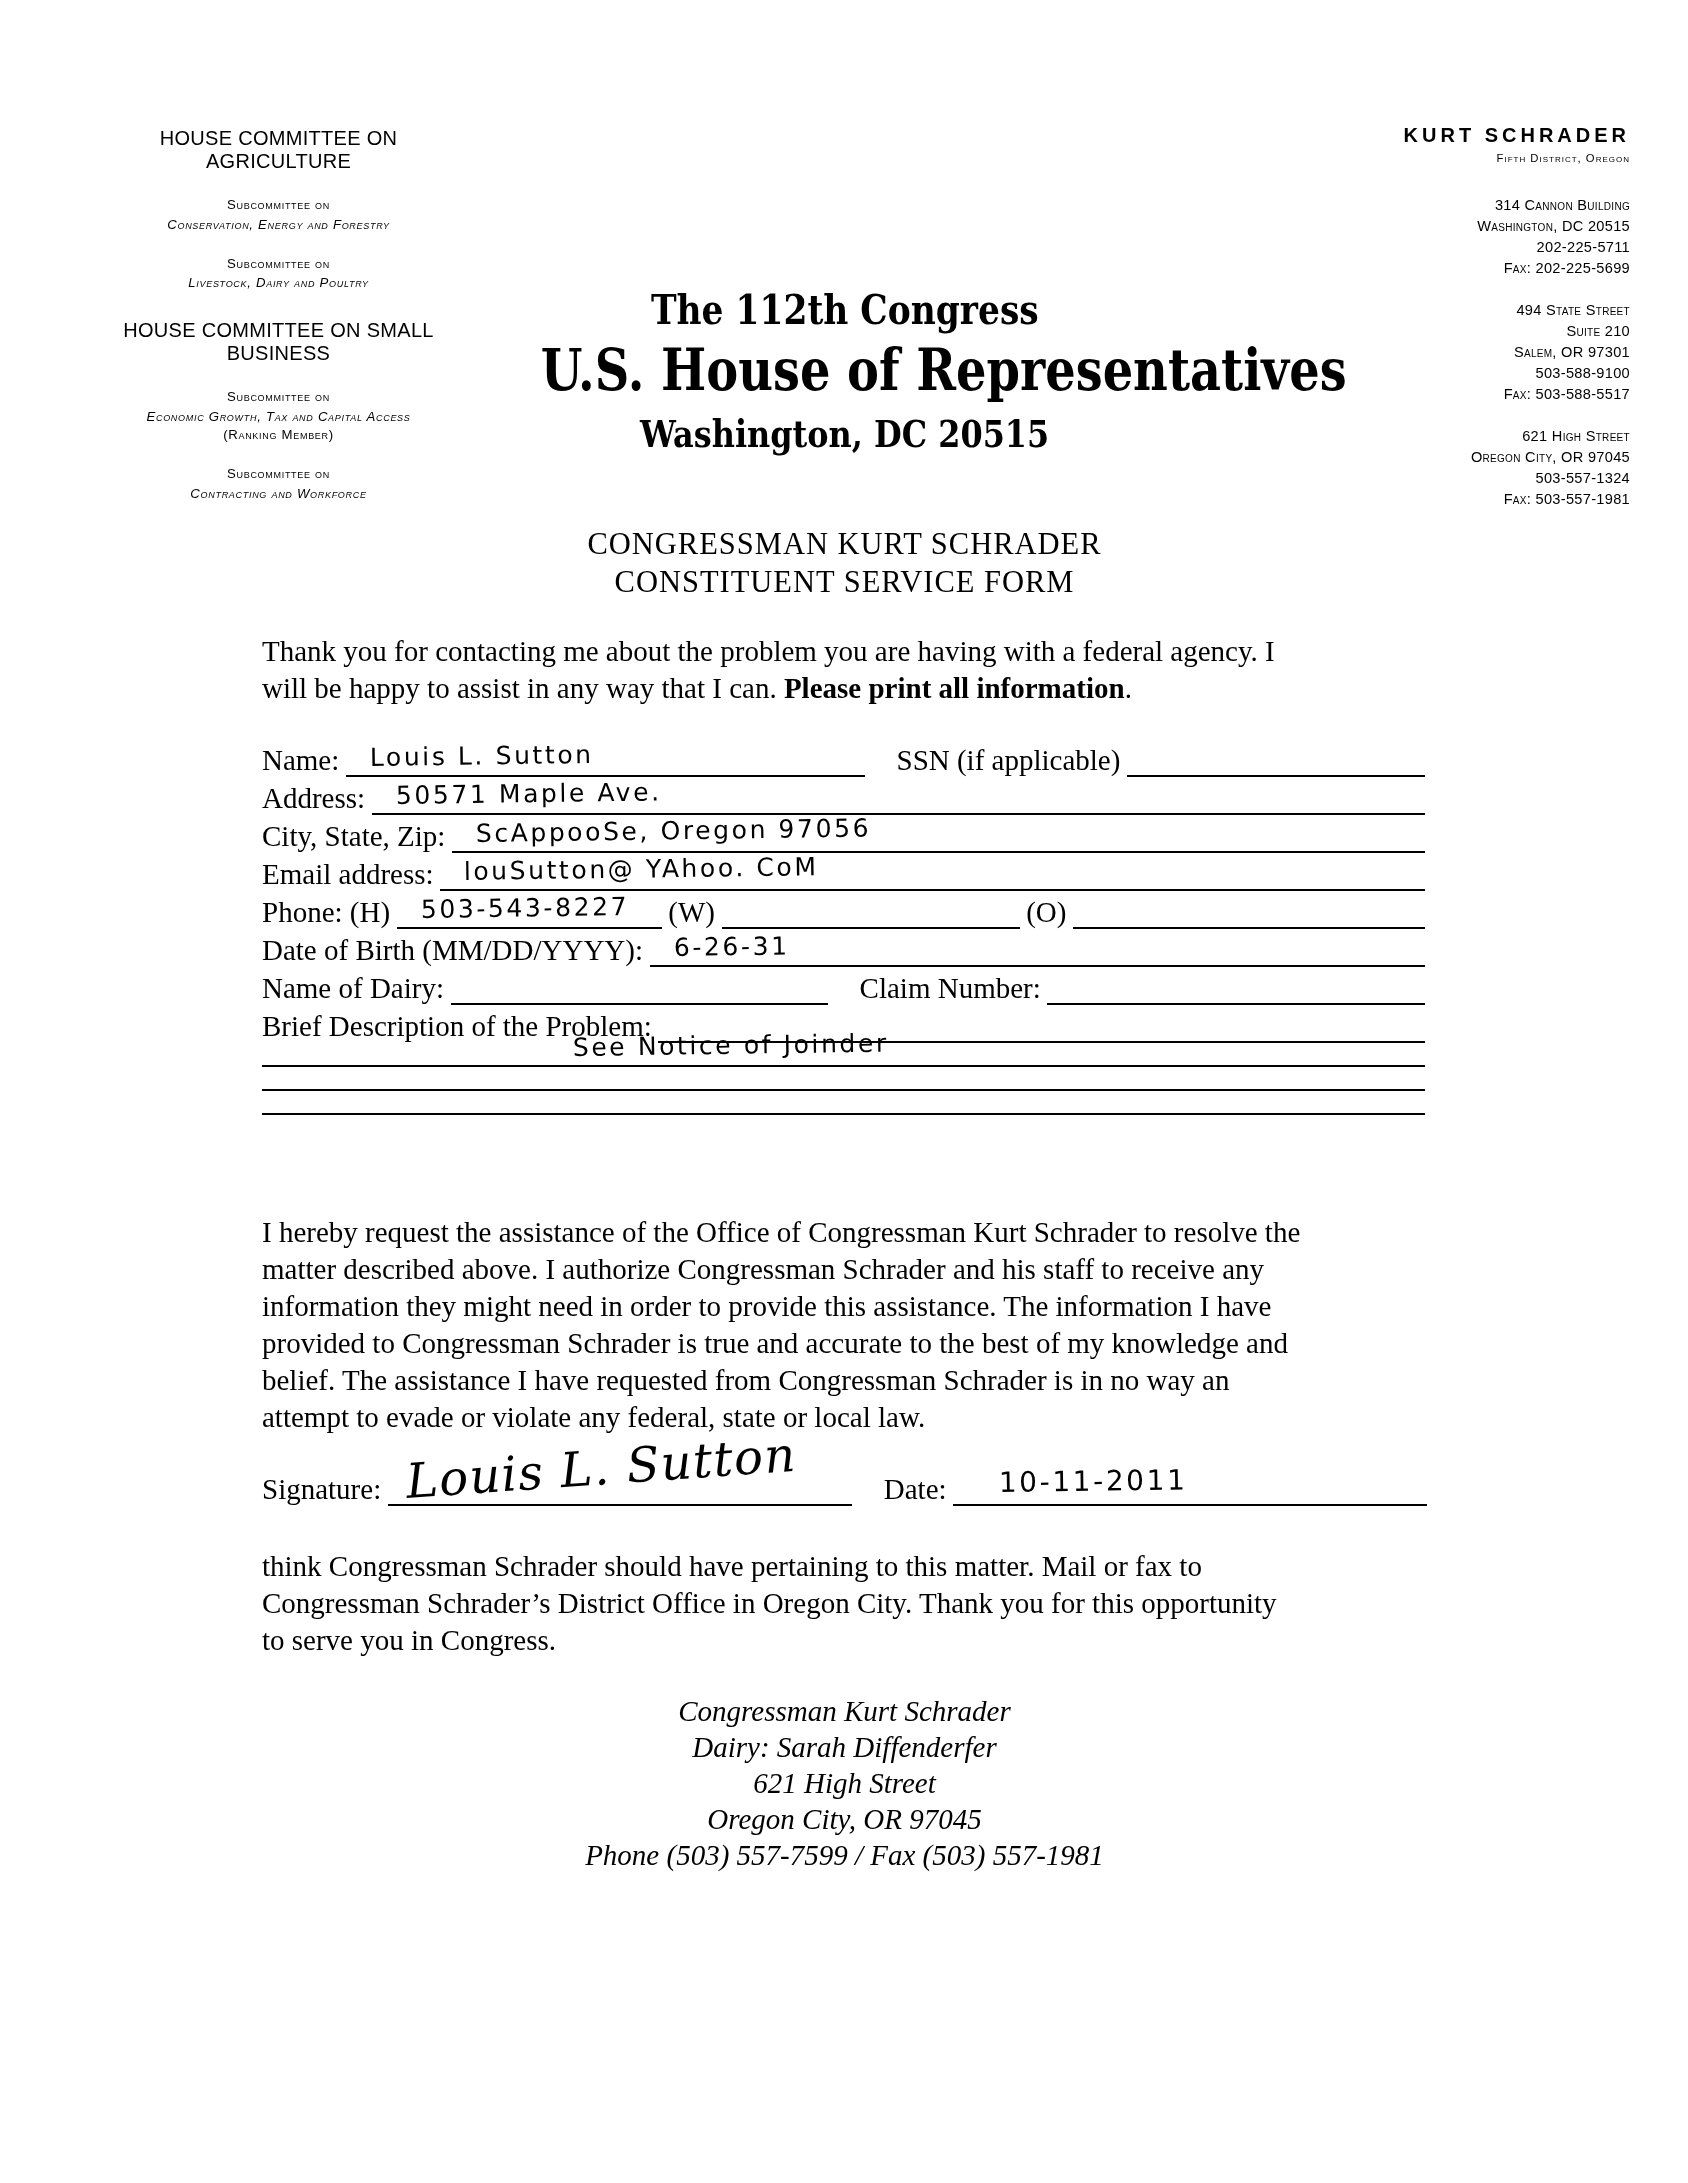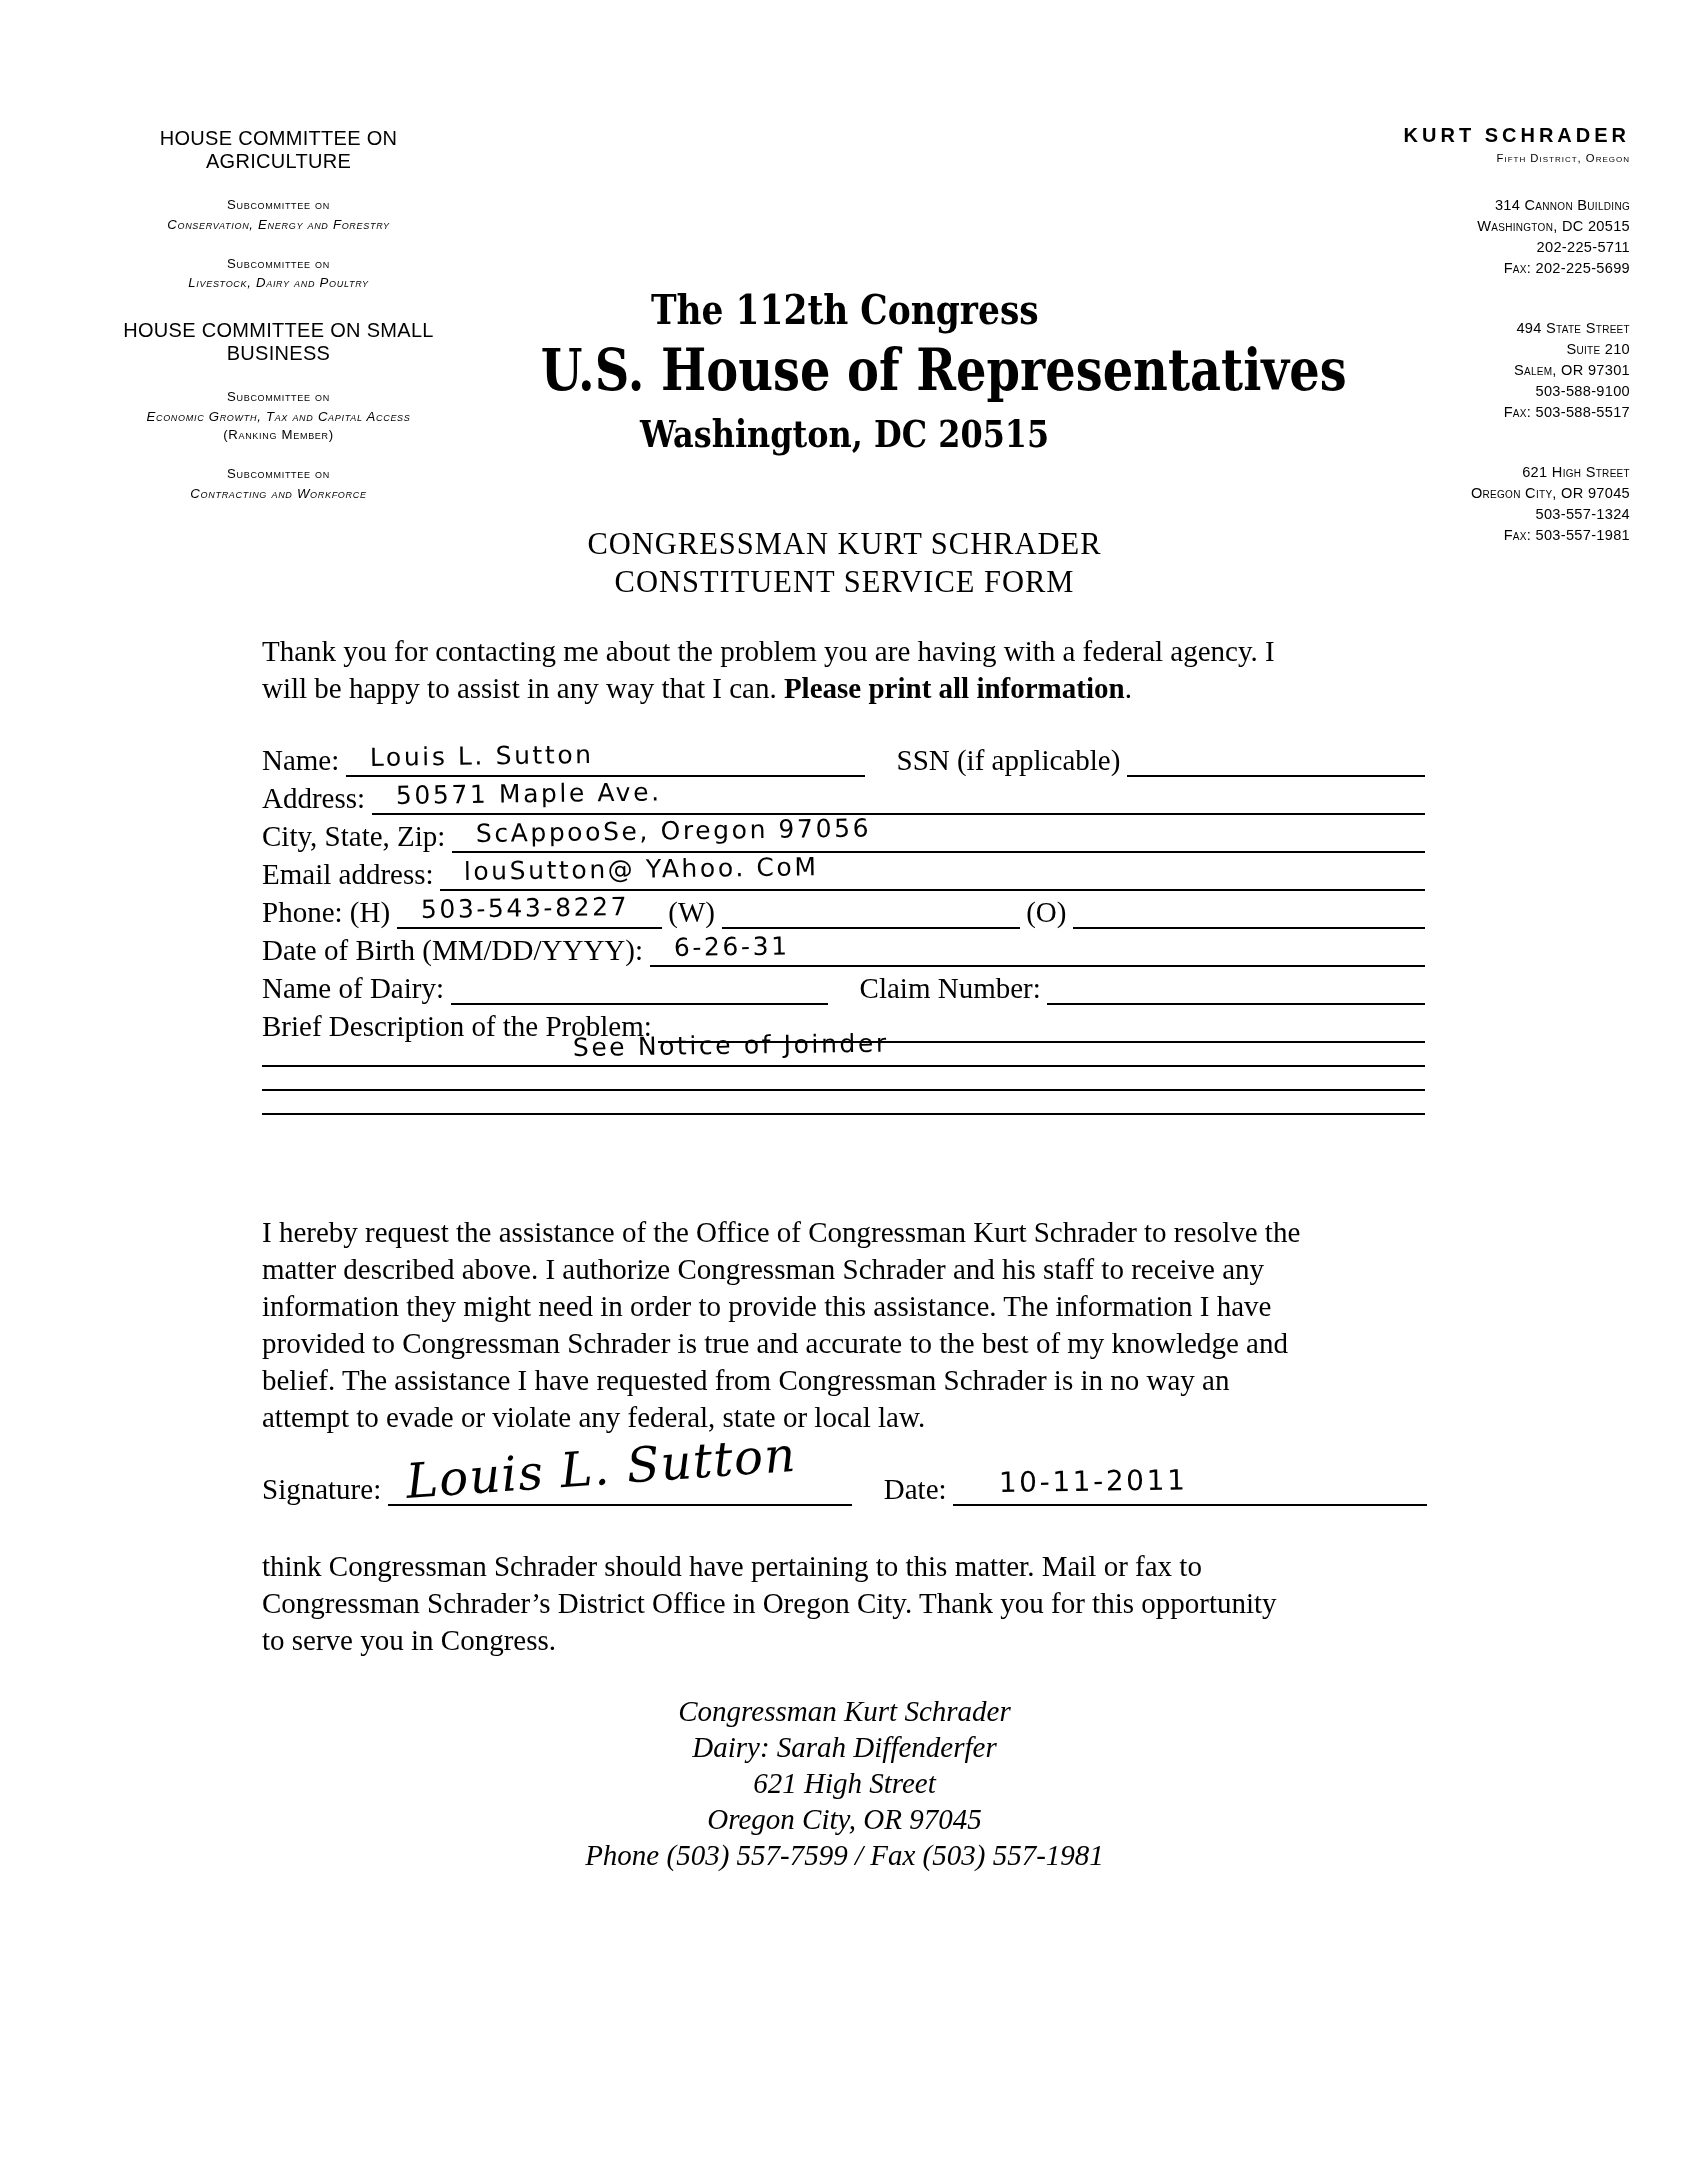--- a/index.html
+++ b/index.html
@@ -32,21 +32,21 @@
   .mh2 { font-size:57px; line-height:70px; }
   .mh3 { font-size:38px; line-height:57px; }
 
   
   .hdr-right {
     position:absolute; left:1316px; top:124px; width:314px;
     text-align:right; font-family:"Liberation Sans", sans-serif;
   }
   .kname { font-size:20px; font-weight:bold; letter-spacing:4px; }
   .kdistrict { font-size:11.3px; font-variant:small-caps; letter-spacing:1px; margin-top:5.3px; }
-  .office { margin-top:39px; font-size:14.6px; font-variant:small-caps; letter-spacing:0.3px; line-height:21px; }
+  .office { margin-top:21px; font-size:14.6px; font-variant:small-caps; letter-spacing:0.3px; line-height:21px; }
   .office.first { margin-top:30.5px; }
 
   
   .form-title {
     position:absolute; left:0; top:525px; width:1689px; text-align:center;
     font-size:30.5px; letter-spacing:1px; line-height:38px;
   }
 
   
   .intro { position:absolute; left:262px; top:633px; width:1172px; font-size:29px; line-height:37px; white-space:nowrap; }

